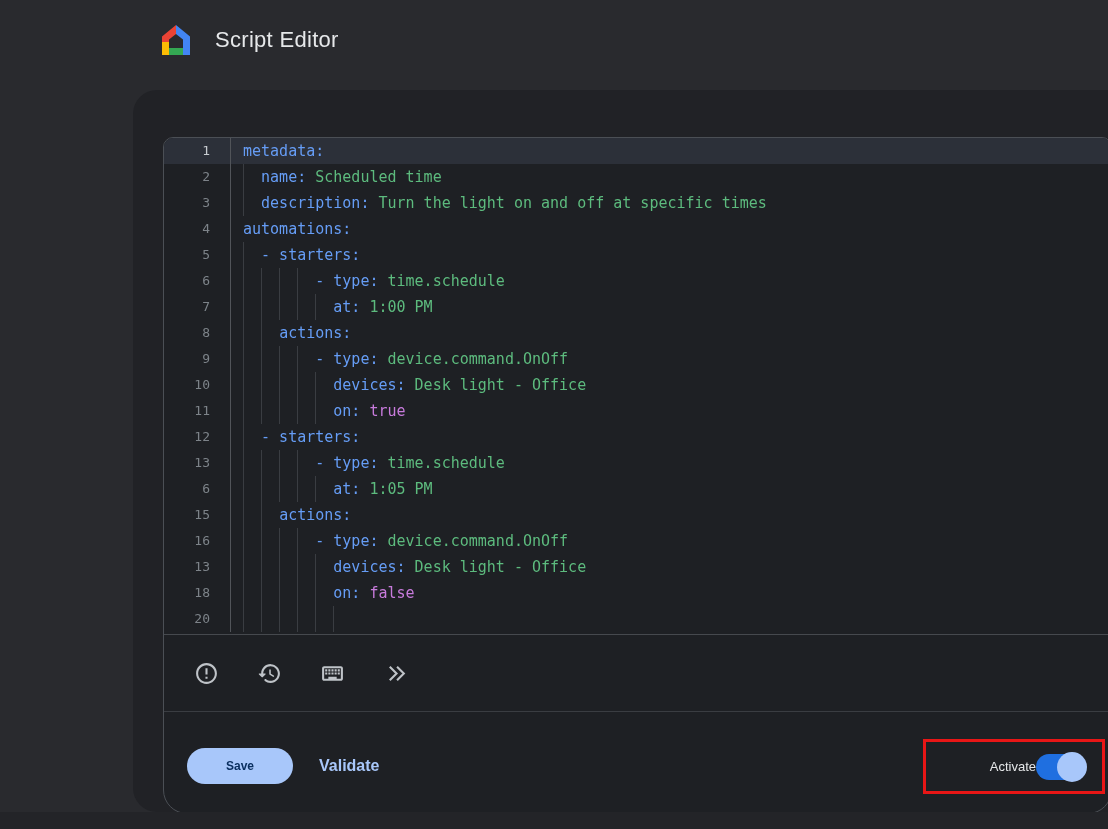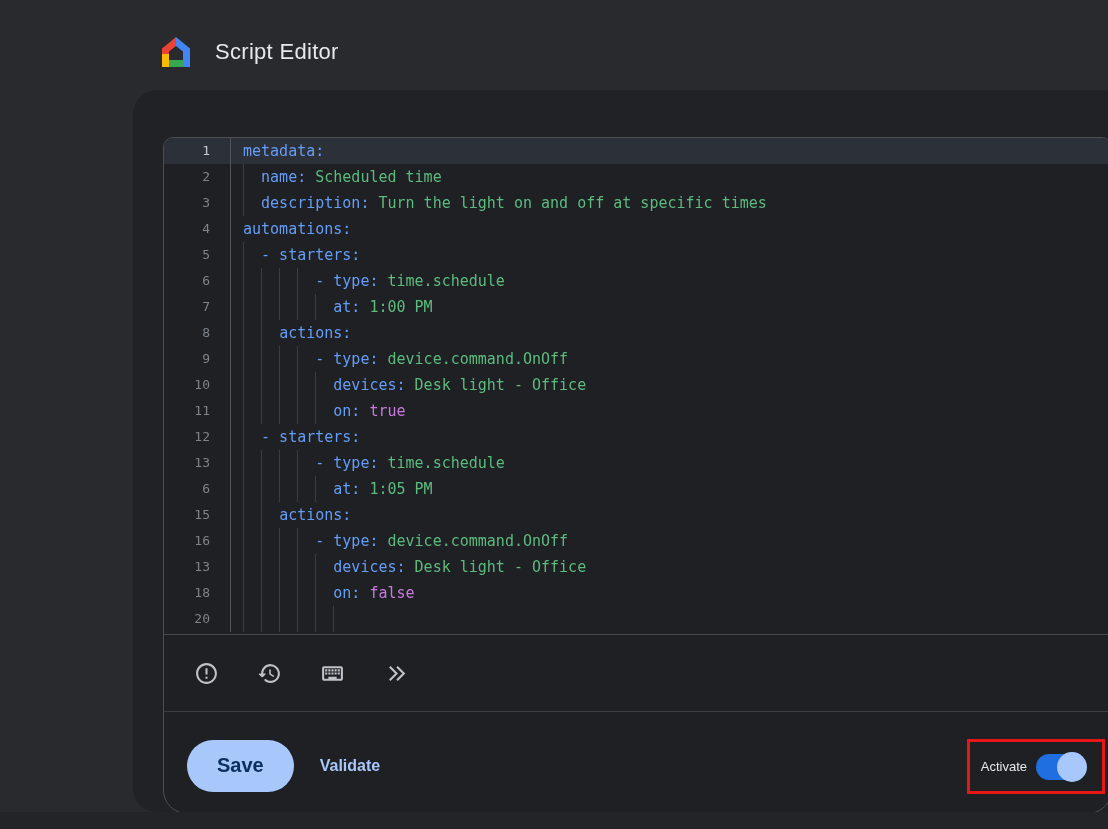--- a/index.html
+++ b/index.html
@@ -1,20 +1,20 @@
 <!DOCTYPE html>
 <html><head>
 <meta charset="utf-8">
 <style>
   html,body{margin:0;padding:0;background:#000;}
   .page{position:relative;width:1108px;height:829px;overflow:hidden;
         background:var(--c-page_bg);font-family:"Liberation Sans",sans-serif;}
 
   
-  .app-header{position:absolute;left:0;top:12px;width:100%;height:90px;}
+  .app-header{position:absolute;left:0;top:0;width:100%;height:90px;}
   .logo{position:absolute;left:159px;top:23px;width:34px;height:35px;}
   .page-title{position:absolute;left:215px;top:27px;margin:0;font-size:22px;
               font-weight:400;letter-spacing:.3px;color:var(--c-text);}
 
   
   .sidebar{position:absolute;left:0;top:90px;width:133px;bottom:0;
            display:flex;flex-direction:column;align-items:center;}
   .side-item{display:flex;flex-direction:column;align-items:center;margin-bottom:13px;cursor:pointer;}
   .side-pill{width:54px;height:40px;border-radius:20px;display:flex;align-items:center;justify-content:center;}
   .side-item.active .side-pill{background:var(--c-pill_bg);}
@@ -42,28 +42,28 @@
 
   
   .editor-toolbar{height:76px;flex:0 0 auto;border-bottom:1px solid var(--c-divider);
                   display:flex;align-items:center;gap:37px;padding-left:29px;}
   .tool-btn{width:26px;height:26px;background:none;border:none;padding:0;margin:0;
             display:flex;align-items:center;justify-content:center;cursor:pointer;}
   .tool-btn svg{width:25px;height:25px;fill:var(--c-icon);}
 
   
   .action-bar{position:relative;flex:1;display:flex;align-items:center;padding-left:23px;padding-top:6px;}
-  .save{height:52px;min-width:106px;padding:0 30px;border:none;border-radius:26px;
-        background:var(--c-save_bg);color:var(--c-save_text);font-size:20px;font-weight:700;
+  .save{height:36px;min-width:106px;padding:0 30px;border:none;border-radius:26px;
+        background:var(--c-save_bg);color:var(--c-save_text);font-size:12px;font-weight:700;
         font-family:"Liberation Sans",sans-serif;cursor:pointer;}
   .validate{margin-left:26px;background:none;border:none;padding:0;color:var(--c-link);
             font-size:16px;font-weight:700;font-family:"Liberation Sans",sans-serif;cursor:pointer;text-align:center;}
-  .activate-box{position:absolute;right:6px;top:27px;width:138px;height:55px;box-sizing:border-box;
+  .activate-box{position:absolute;right:6px;top:27px;width:182px;height:55px;box-sizing:border-box;
                 border:3px solid var(--c-annotation);display:flex;align-items:center;
-                justify-content:flex-end;padding-right:20px;gap:9px;}
+                justify-content:flex-end;padding-right:20px;}
   .activate-label{font-size:13px;color:var(--c-text);}
   .toggle{position:relative;width:46px;height:26px;border-radius:13px;background:var(--c-toggle_track);cursor:pointer;}
   .toggle .thumb{position:absolute;right:-5px;top:-2px;width:30px;height:30px;border-radius:50%;
                  background:var(--c-toggle_thumb);}
 
   .footer-strip{position:absolute;left:0;top:812px;width:100%;height:17px;background:var(--c-footer_bg);}
 </style>
 </head>
 <body>
 

